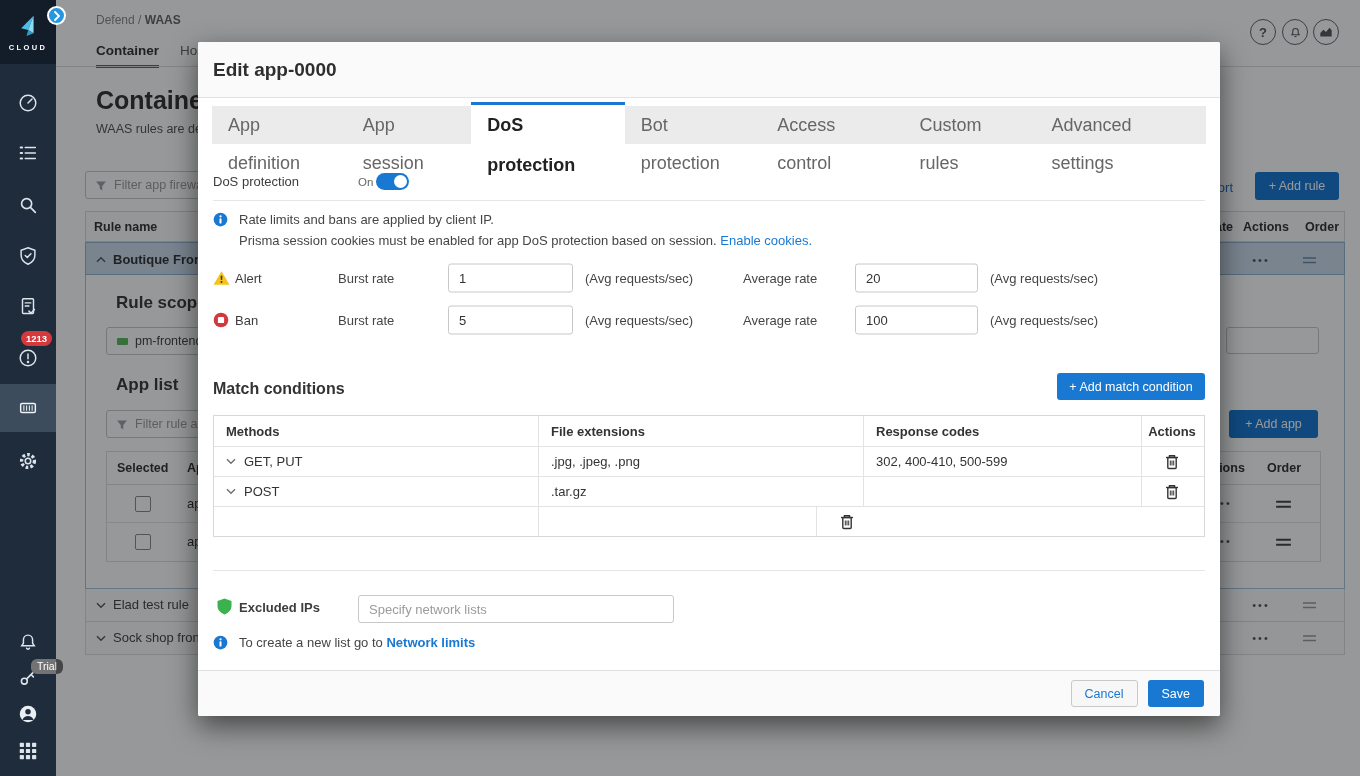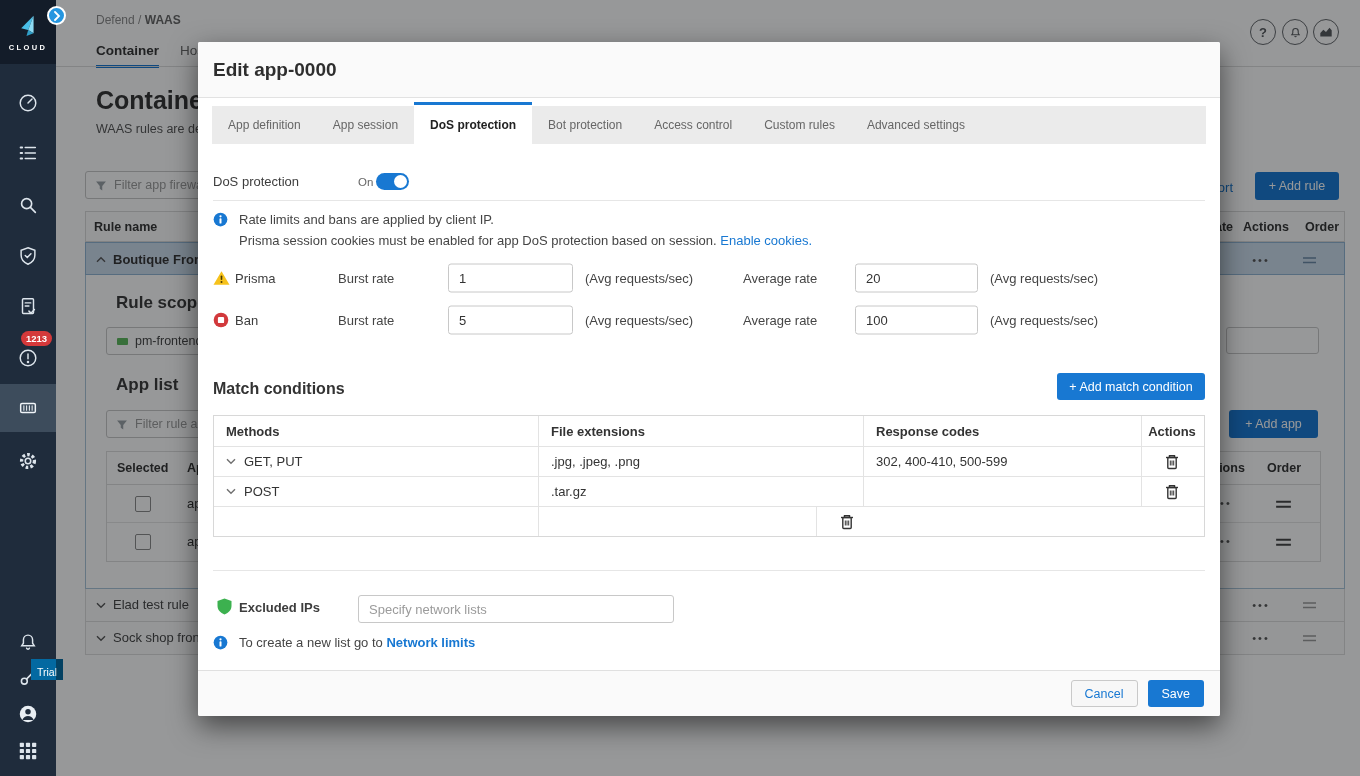--- a/index.html
+++ b/index.html
@@ -10,22 +10,22 @@
   
   .sidebar { position:absolute; left:0; top:0; width:56px; height:776px; background:#1f2c3c; z-index:10; }
   .logo-box { height:64px; background:#131c29; display:flex; flex-direction:column; align-items:center; justify-content:center; gap:3px; }
   .logo-text { font-size:7.5px; color:#fff; letter-spacing:2.4px; font-weight:bold; }
   .expand-badge { position:absolute; left:47px; top:6px; width:19px; height:19px; border-radius:50%;
     background:#2596e0; z-index:60; display:flex; align-items:center; justify-content:center; border:2px solid #fff; }
   .nav-icon { position:absolute; left:17px; width:22px; height:22px; cursor:pointer; }
   .nav-active-bg { position:absolute; left:0; top:384px; width:56px; height:48px; background:#3d4c5c; }
   .count-badge { position:absolute; left:21px; top:331px; background:#d5393b; color:#fff; font-size:9.5px;
     font-weight:bold; border-radius:8px; padding:2px 5px; z-index:11; }
-  .trial-badge { position:absolute; left:31px; top:659px; background:#0369a1; color:#fff; font-size:10.5px;
-    padding:7px 6px 2px; border-radius:0; z-index:60; }
+  .trial-badge { position:absolute; left:31px; top:659px; background:#737373; color:#fff; font-size:10.5px;
+    padding:1px 6px 2px; border-radius:6px; z-index:60; }
 
   
   .main { position:absolute; left:56px; top:0; width:1304px; height:776px; background:#fff; }
   .crumb { font-size:12px; color:#8a8a8a; }
   .crumb b { color:#666; font-weight:bold; }
   .circle-btn { position:absolute; width:26px; height:26px; border:1.5px solid #63666a; border-radius:50%;
     display:flex; align-items:center; justify-content:center; color:#55585c; font-size:13px; font-weight:bold; background:none; cursor:pointer; }
   .pg-tab { position:absolute; top:43px; font-size:13.5px; cursor:pointer; }
   .pg-tab.on { color:#333; font-weight:bold; padding-bottom:7px; border-bottom:3px solid #1878d2; }
   .pg-tab.off { color:#666; }
@@ -53,21 +53,21 @@
   .cb { width:16px; height:16px; border:1.5px solid #8a8a8a; border-radius:2px; background:#fff; cursor:pointer; }
 
   
   .overlay { position:absolute; left:56px; top:0; right:0; bottom:0; background:rgba(8,10,12,0.42); z-index:40; }
   .modal { position:absolute; left:198px; top:42px; width:1022px; height:674px; background:#fff; z-index:50;
     border-radius:2px; box-shadow:0 10px 28px rgba(0,0,0,0.55); }
   .m-head { position:absolute; left:0; top:0; width:100%; height:56px; background:#fafafa;
     border-bottom:1px solid #e2e2e2; border-radius:2px 2px 0 0; }
   .m-title { position:absolute; left:15px; top:17px; font-size:19px; font-weight:600; color:#2e2e2e; }
   .m-tabbar { position:absolute; left:14px; top:64px; width:994px; height:38px; background:#ebebeb; display:flex; }
-  .m-tab { height:38px; line-height:38px; padding:0 16px; font-size:12px; color:#666; cursor:pointer; }
+  .m-tab { height:38px; line-height:38px; padding:0 16px; font-size:18px; color:#666; cursor:pointer; }
   .m-tab.on { margin-top:-4px; height:46px; line-height:40px; border-top:3px solid #1878d2; background:#fff;
     font-weight:bold; color:#222; }
   .hr { position:absolute; left:15px; right:15px; height:1px; background:#e6e6e6; }
   .lbl { font-size:13px; color:#3d3d3d; }
   .toggle { position:absolute; width:33px; height:17px; border-radius:9px; background:#1878d2; cursor:pointer; }
   .toggle .knob { position:absolute; right:2px; top:2px; width:13px; height:13px; border-radius:50%; background:#fff; }
   .link { color:#1878d2; cursor:pointer; text-decoration:none; }
   .rate-row { position:absolute; left:15px; height:29px; width:992px; }
   .rate-row > * { position:absolute; top:50%; transform:translateY(-50%); }
   .num-input { height:29px; border:1px solid #c8c8c8; border-radius:3px; font-size:13px; padding:0 10px;
@@ -329,21 +329,21 @@
     <span>Prisma session cookies must be enabled for app DoS protection based on session.</span>
     <a class="link">Enable cookies.</a>
   </span>
 
   <div class="rate-row" style="top:221px;">
     <svg style="left:0;" width="17" height="15" viewBox="0 0 17 15">
         <path d="M8.5 .8L16.5 14.2H.5z" fill="#f6c21c"></path>
         <rect x="7.7" y="5" width="1.6" height="4.6" rx="0.8" fill="#4a3b00"></rect>
         <circle cx="8.5" cy="11.6" r="1" fill="#4a3b00"></circle>
       </svg>
-    <span class="lbl" style="left:22px;">Prisma</span>
+    <span class="lbl" style="left:22px;">Alert</span>
     <span class="lbl" style="left:125px; color:#454545;">Burst rate</span>
     <input class="num-input" style="left: 235px; width: 125px;" value="1">
     <span class="lbl" style="left:372px; color:#454545;">(Avg requests/sec)</span>
     <span class="lbl" style="left:530px; color:#454545;">Average rate</span>
     <input class="num-input" style="left: 642px; width: 123px;" value="20">
     <span class="lbl" style="left:777px; color:#454545;">(Avg requests/sec)</span>
   </div>
 
   <div class="rate-row" style="top:263px;">
     <svg style="left:0;" width="16" height="16" viewBox="0 0 16 16">

